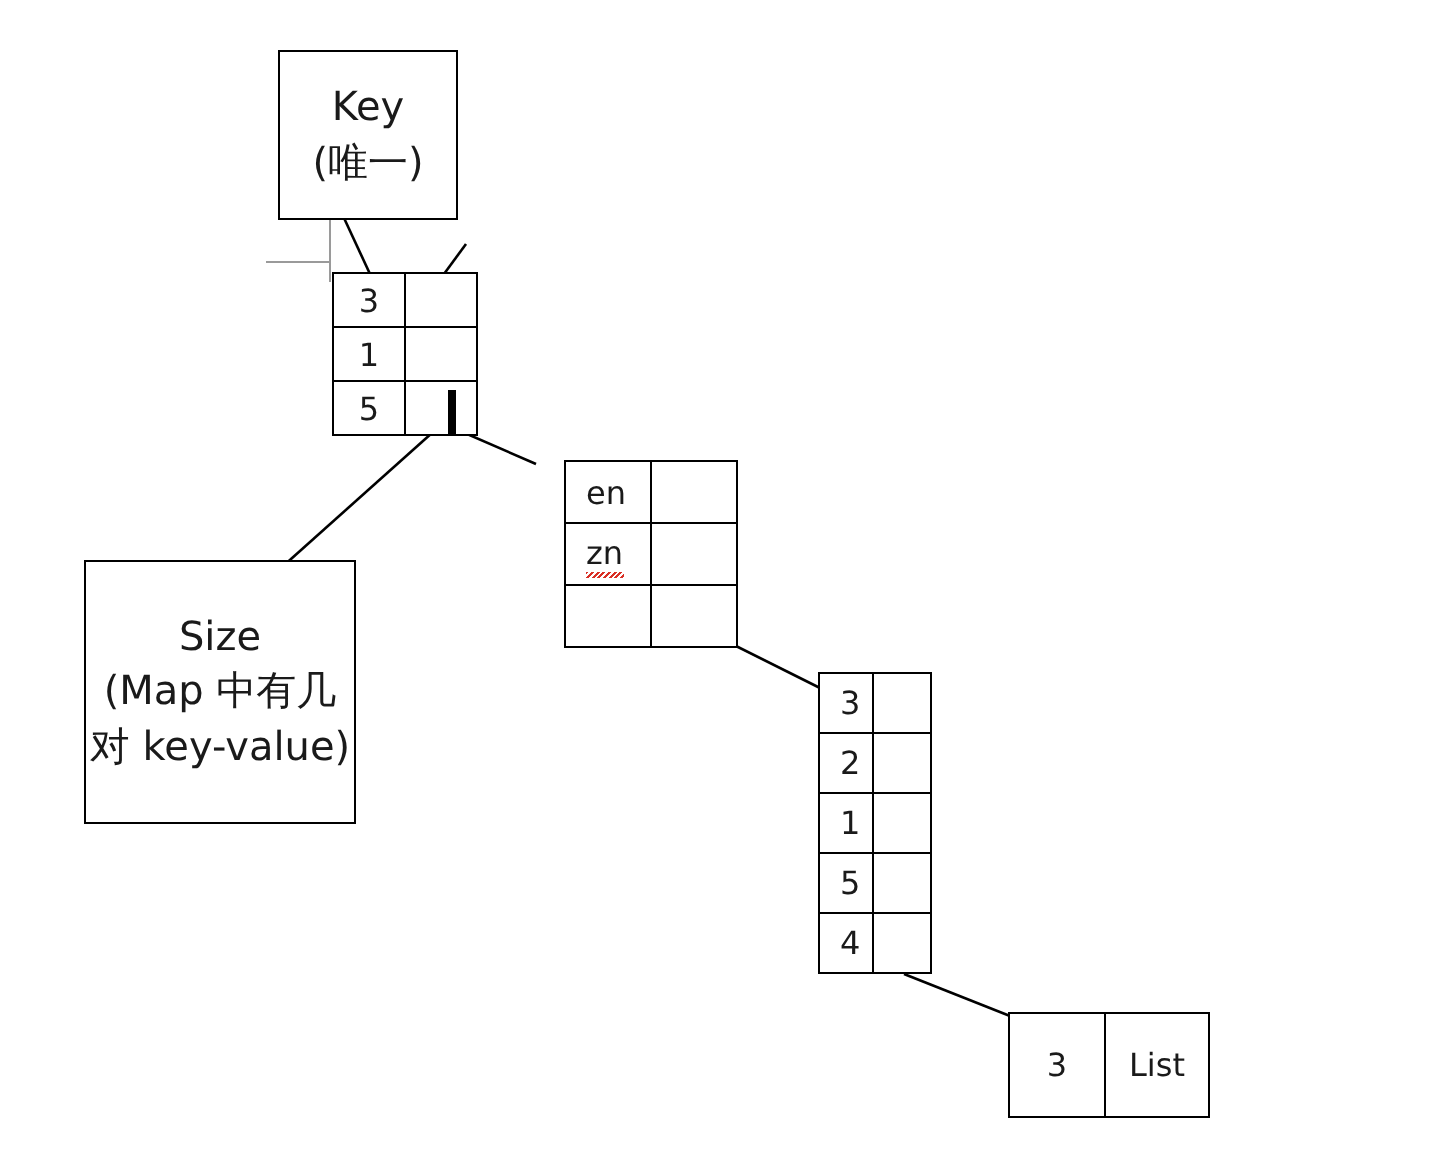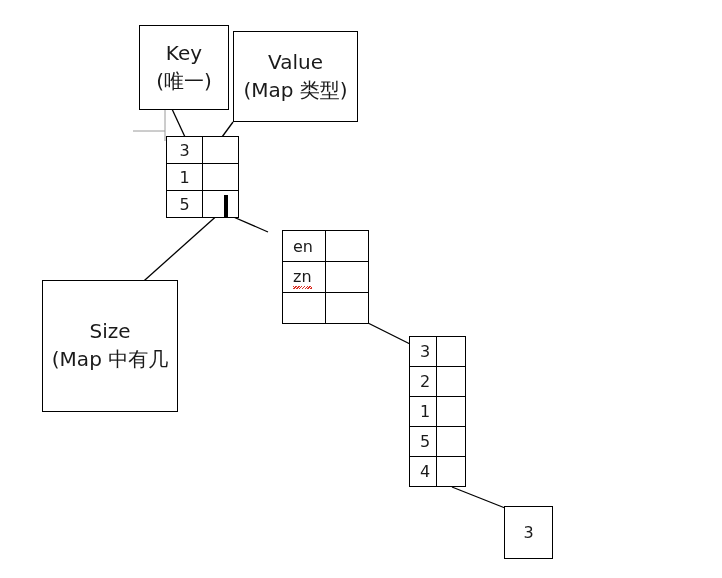--- a/index.html
+++ b/index.html
@@ -120,28 +120,25 @@
     <path d="M 452 487 L 505 508" stroke="#000000" stroke-width="1.3" fill="none"></path>
   </svg>
 
   <div class="thick-bar" style="left:224px; top:195px; width:4px; height:22px;"></div>
 
   <div class="note-box" style="left:139px; top:25px; width:90px; height:85px;">
     <span class="line">Key</span>
     <span class="line">(唯一)</span>
   </div>
 
-  <div class="note-box" style="left:233px; top:31px; width:125px; height:91px;">
-    <span class="line">Value</span>
-    <span class="line">(Map 类型)</span>
-  </div>
 
   <div class="note-box" style="left:42px; top:280px; width:136px; height:132px;">
     <span class="line">Size</span>
     <span class="line">(Map 中有几</span>
+    <span class="line">对 key-value)</span>
   </div>
 
   <div class="grid" style="left:166px; top:136px;">
     <div class="row">
       <div class="cell center" style="width:36px;height:27px;">3</div>
       <div class="cell" style="width:36px;height:27px;"></div>
     </div>
     <div class="row">
       <div class="cell center" style="width:36px;height:27px;">1</div>
       <div class="cell" style="width:36px;height:27px;"></div>
@@ -188,16 +185,17 @@
     </div>
     <div class="row">
       <div class="cell" style="width:27px;height:30px;">4</div>
       <div class="cell" style="width:29px;height:30px;"></div>
     </div>
   </div>
 
   <div class="grid" style="left:504px; top:506px;">
     <div class="row">
       <div class="cell center" style="width:48px;height:52px;">3</div>
+      <div class="cell center" style="width:52px;height:52px;">List</div>
     </div>
   </div>
 
 </div>
 
 </body></html>

